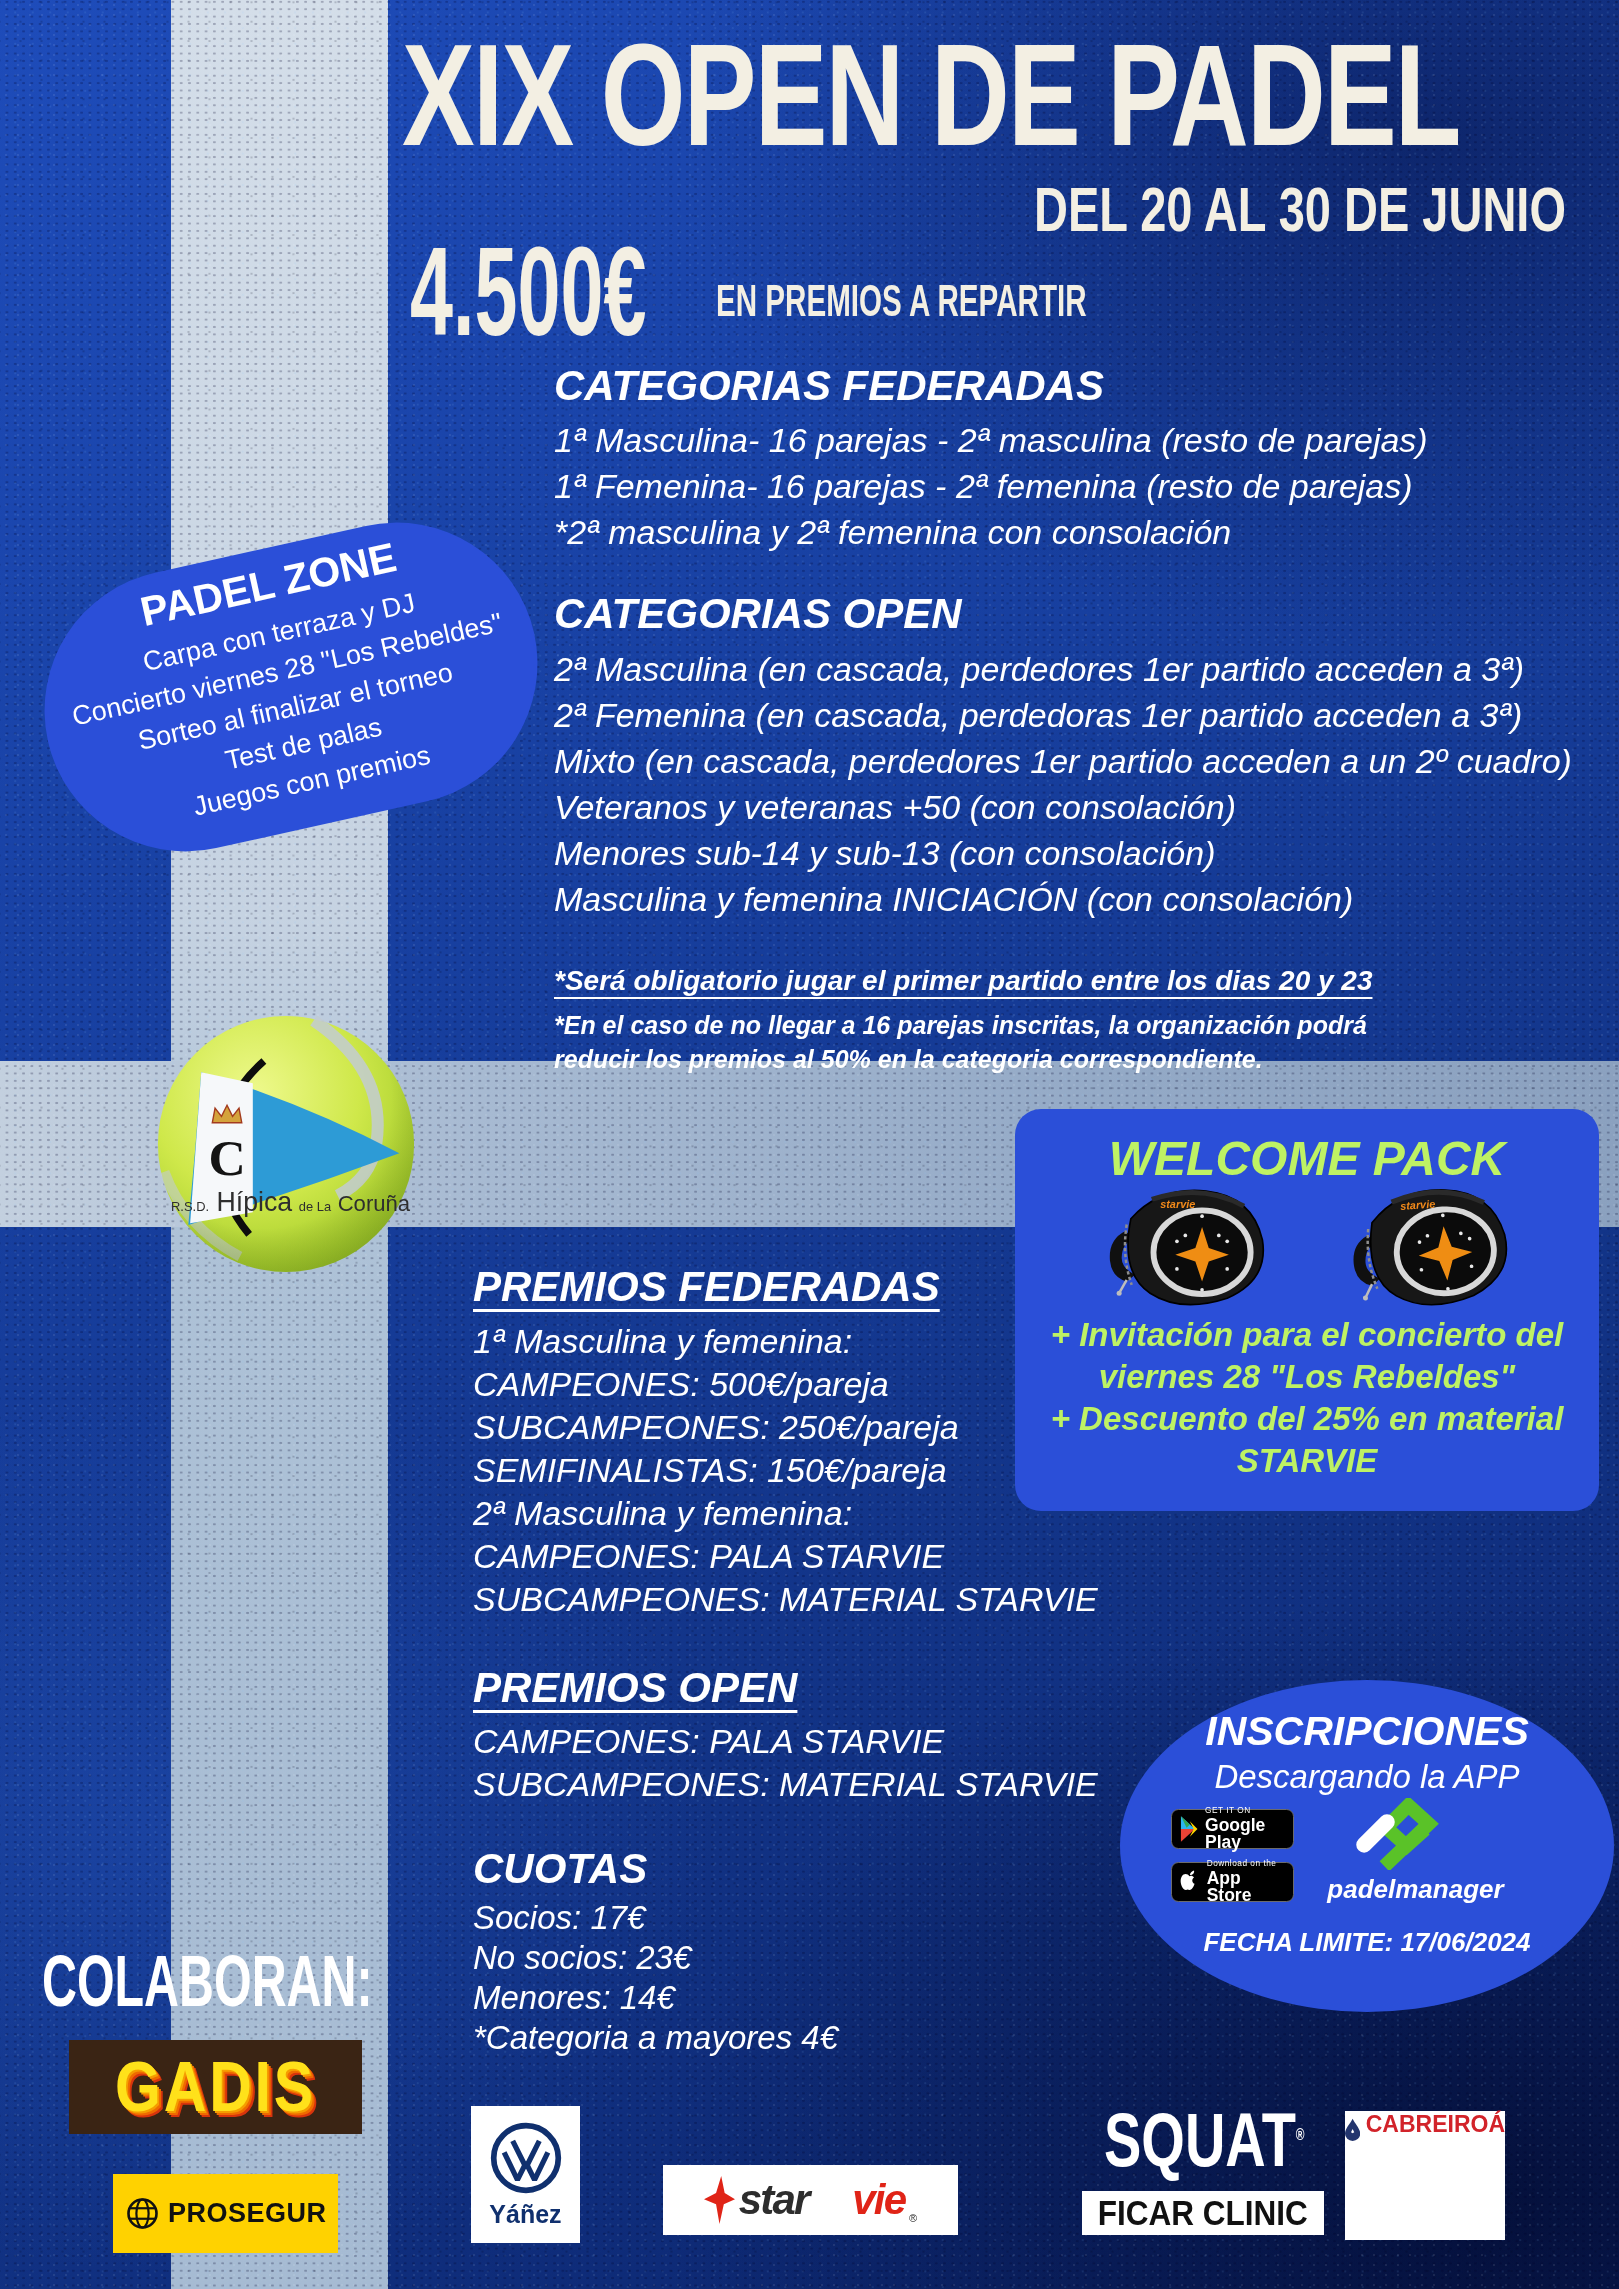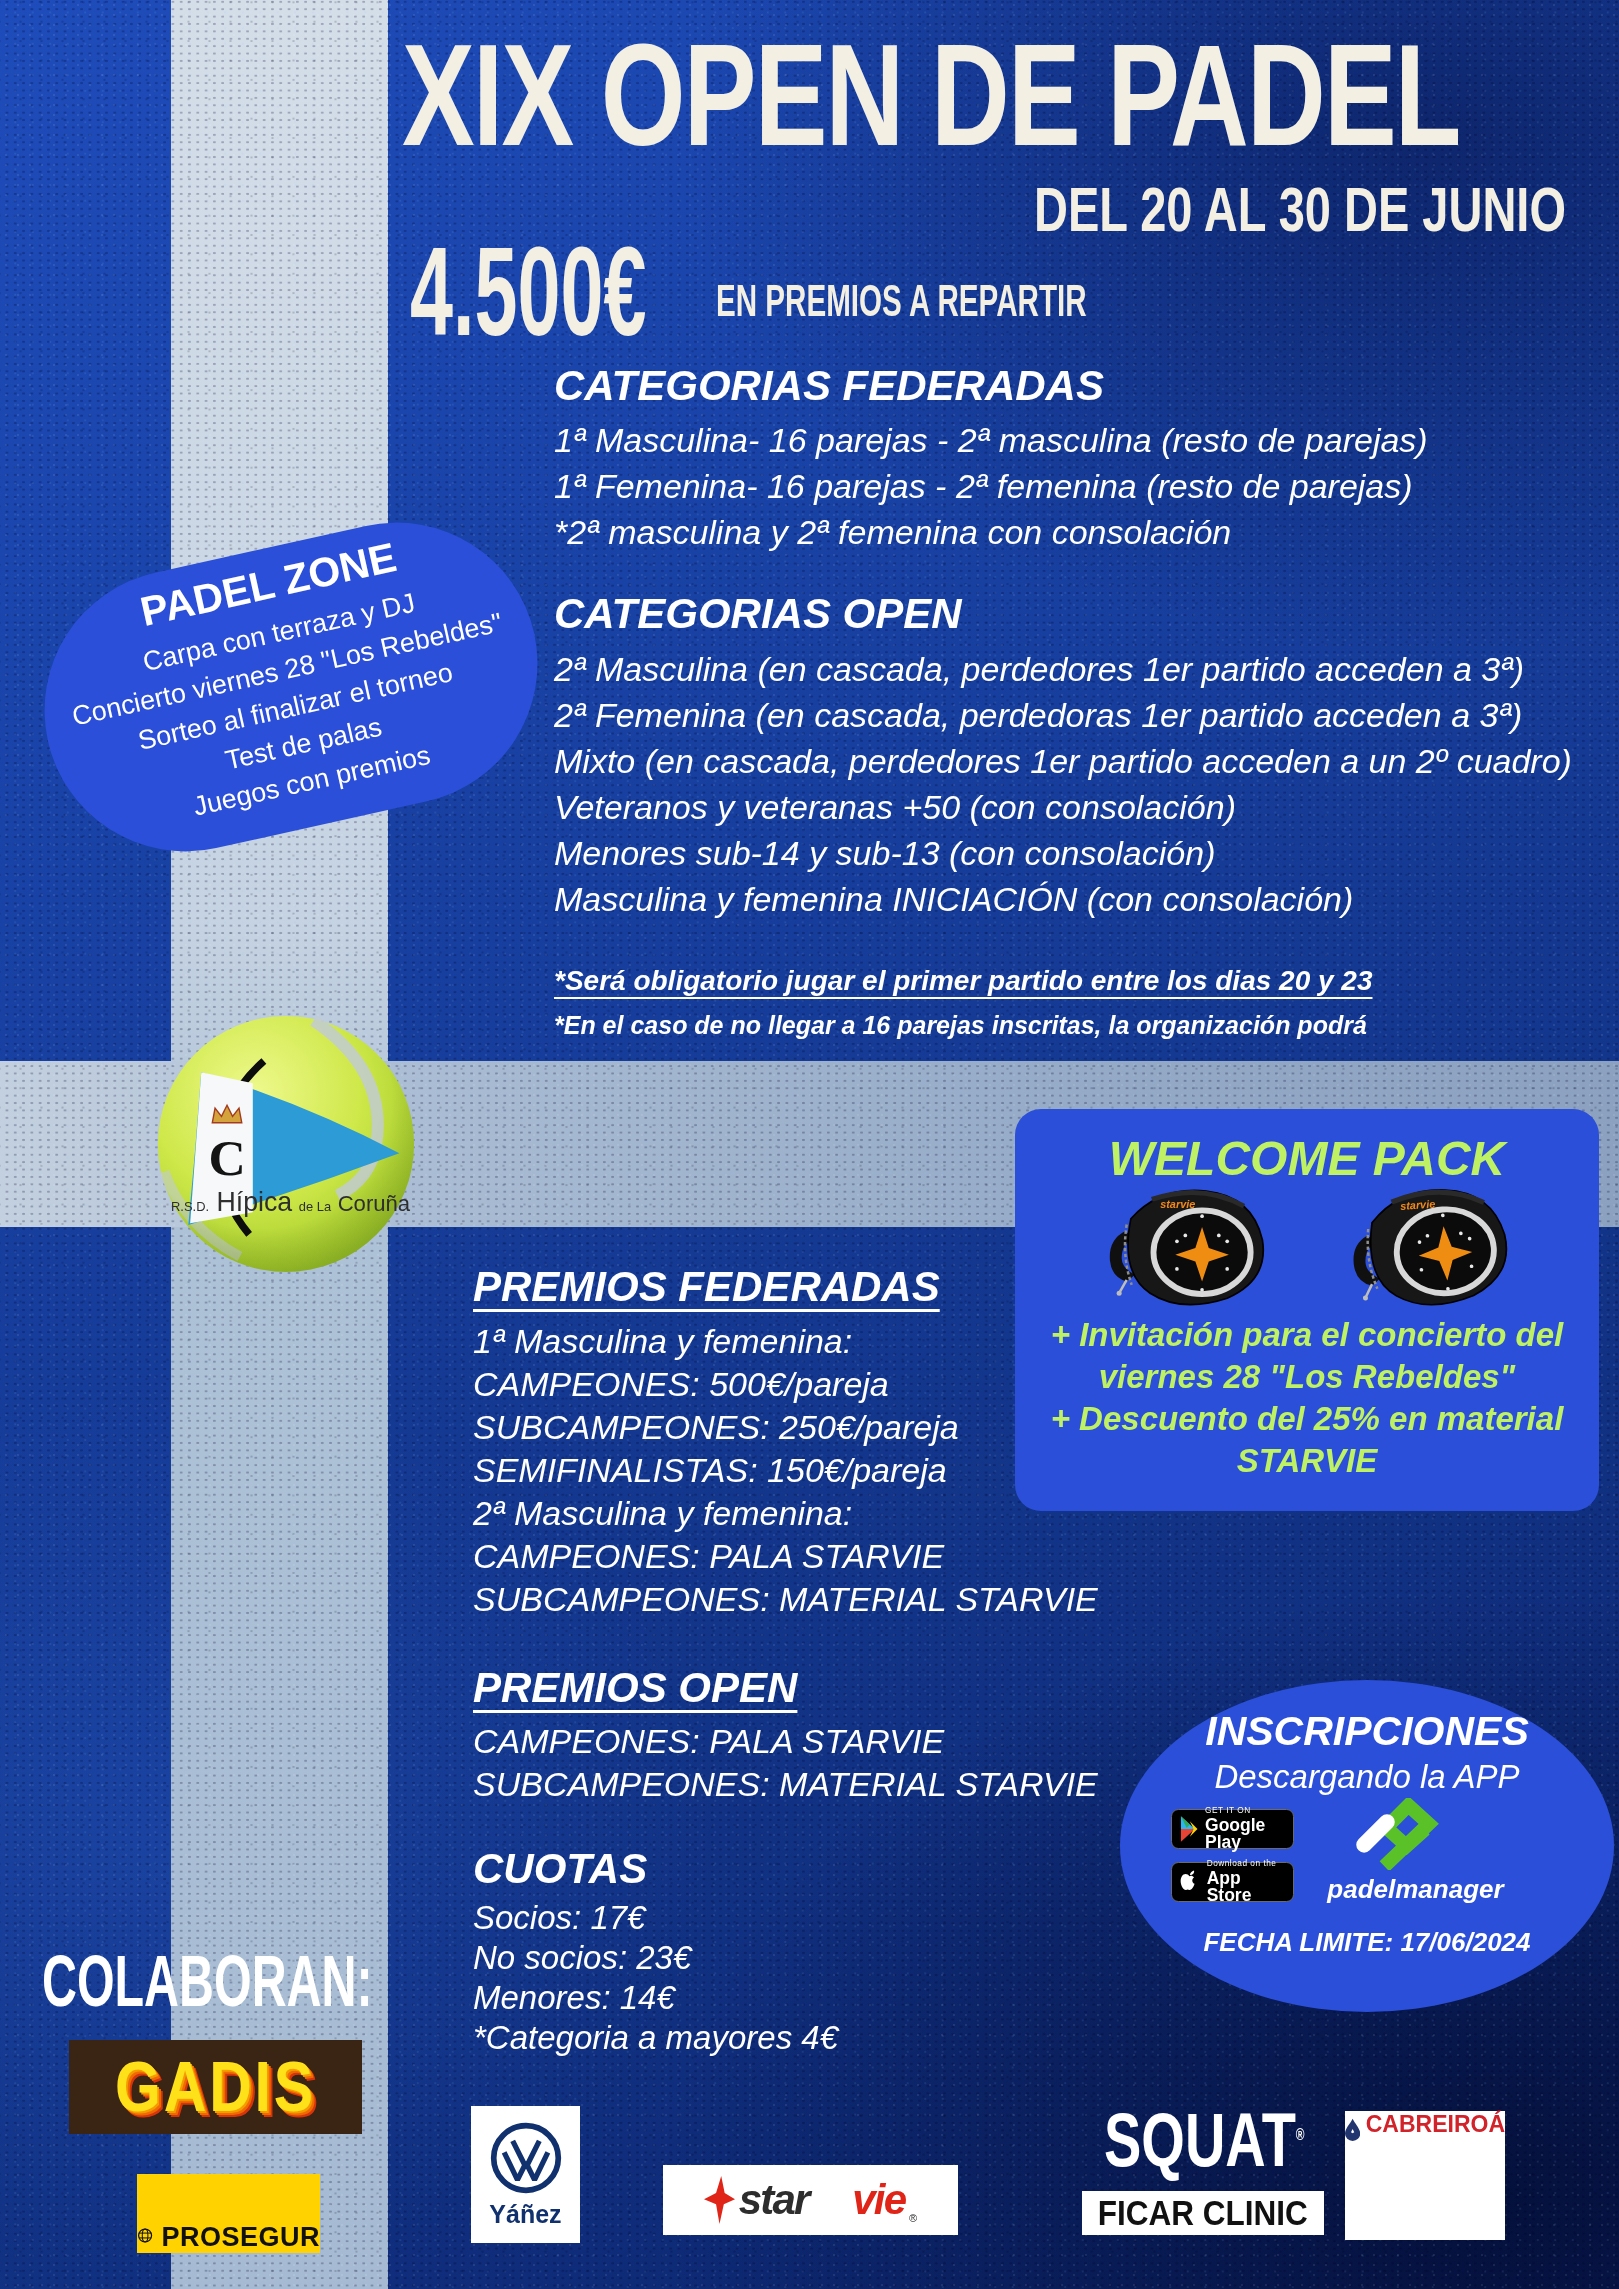--- a/index.html
+++ b/index.html
@@ -48,21 +48,21 @@
   .badge .tag{font-size:8.3px;letter-spacing:0.5px;}
   .badge .store{font-size:17.5px;font-weight:600;margin-top:1.8px;}
   .deadline{position:absolute;top:247px;width:100%;text-align:center;font-size:26px;font-weight:700;font-style:italic;}
   .pmtext{position:absolute;left:157px;top:194px;width:277px;text-align:center;font-size:26px;font-weight:700;font-style:italic;}
   .notes{color:#fff;font-weight:700;font-style:italic;white-space:nowrap;}
   .notes .n1{font-size:28px;text-decoration:underline;text-underline-offset:6.5px;text-decoration-thickness:1.8px;margin-bottom:11px;}
   .notes .n2{font-size:25px;line-height:34px;}
   .gadis{left:69px;top:2040px;width:293px;height:94px;background:#3a2414;display:flex;align-items:center;justify-content:center;}
   .gadis span{font-size:59px;font-weight:900;color:#ffe11a;letter-spacing:2.8px;transform:scaleY(1.18);
     text-shadow:1.8px 1.8px 0 #f59d00,3.7px 3.7px 0 #ef6a00,5.5px 5.5px 0 #d8340c;}
-  .prosegur{left:113px;top:2174px;width:183px;height:79px;background:#ffd200;display:flex;align-items:flex-end;justify-content:center;gap:8.3px;margin-left:24px;}
+  .prosegur{left:113px;top:2174px;width:225px;height:79px;background:#ffd200;display:flex;align-items:center;justify-content:center;gap:8.3px;}
   .prosegur span{font-size:27px;font-weight:800;color:#111;letter-spacing:0.5px;}
   .vwbox{left:471px;top:2106px;width:109px;height:137px;background:#fff;display:flex;flex-direction:column;align-items:center;justify-content:center;gap:3.7px;}
   .vwbox span{font-size:25px;font-weight:800;color:#10306e;}
   .starvie{left:663px;top:2165px;width:295px;height:70px;background:#fff;display:flex;align-items:center;justify-content:center;gap:3.7px;}
   .starvie .s1{font-size:42px;font-weight:900;font-style:italic;color:#2d2d2d;letter-spacing:-1.8px;}
   .starvie .s2{font-size:42px;font-weight:900;font-style:italic;color:#e02417;letter-spacing:-1.8px;margin-left:40px;}
   .starvie .reg{font-size:11px;color:#2d2d2d;align-self:flex-end;margin-bottom:11px;}
   .squat{left:1104px;top:2097px;color:#fff;font-weight:900;font-size:70px;transform:scale(.8,1.08);transform-origin:top left;white-space:nowrap;}
   .squat sup{font-size:14.8px;}
   .ficar{left:1082px;top:2191px;width:242px;height:44px;background:#fff;display:flex;align-items:center;justify-content:center;}
@@ -106,20 +106,21 @@
     <div>2ª Femenina (en cascada, perdedoras 1er partido acceden a 3ª)</div>
     <div>Mixto (en cascada, perdedores 1er partido acceden a un 2º cuadro)</div>
     <div>Veteranos y veteranas +50 (con consolación)</div>
     <div>Menores sub-14 y sub-13 (con consolación)</div>
     <div>Masculina y femenina INICIACIÓN (con consolación)</div>
   </div>
 
   <div class="abs layer3 notes" style="left:554px;top:965px;">
     <div class="n1">*Será obligatorio jugar el primer partido entre los dias 20 y  23</div>
     <div class="n2">*En el caso de no llegar a 16 parejas inscritas, la organización podrá</div>
+    <div class="n2">reducir los premios al 50% en la categoria correspondiente.</div>
   </div>
 
   <div class="abs layer3" style="left:157px;top:1015px;width:258px;height:258px;">
     <svg width="258" height="258" viewBox="0 0 280 280">
       <defs>
         <radialGradient id="ballg" cx="38%" cy="30%" r="90%">
           <stop offset="0" stop-color="#eef98c"></stop>
             <stop offset=".45" stop-color="#cfe84a"></stop>
           <stop offset=".75" stop-color="#a8cf2d"></stop>
             <stop offset="1" stop-color="#8ab81c"></stop>

